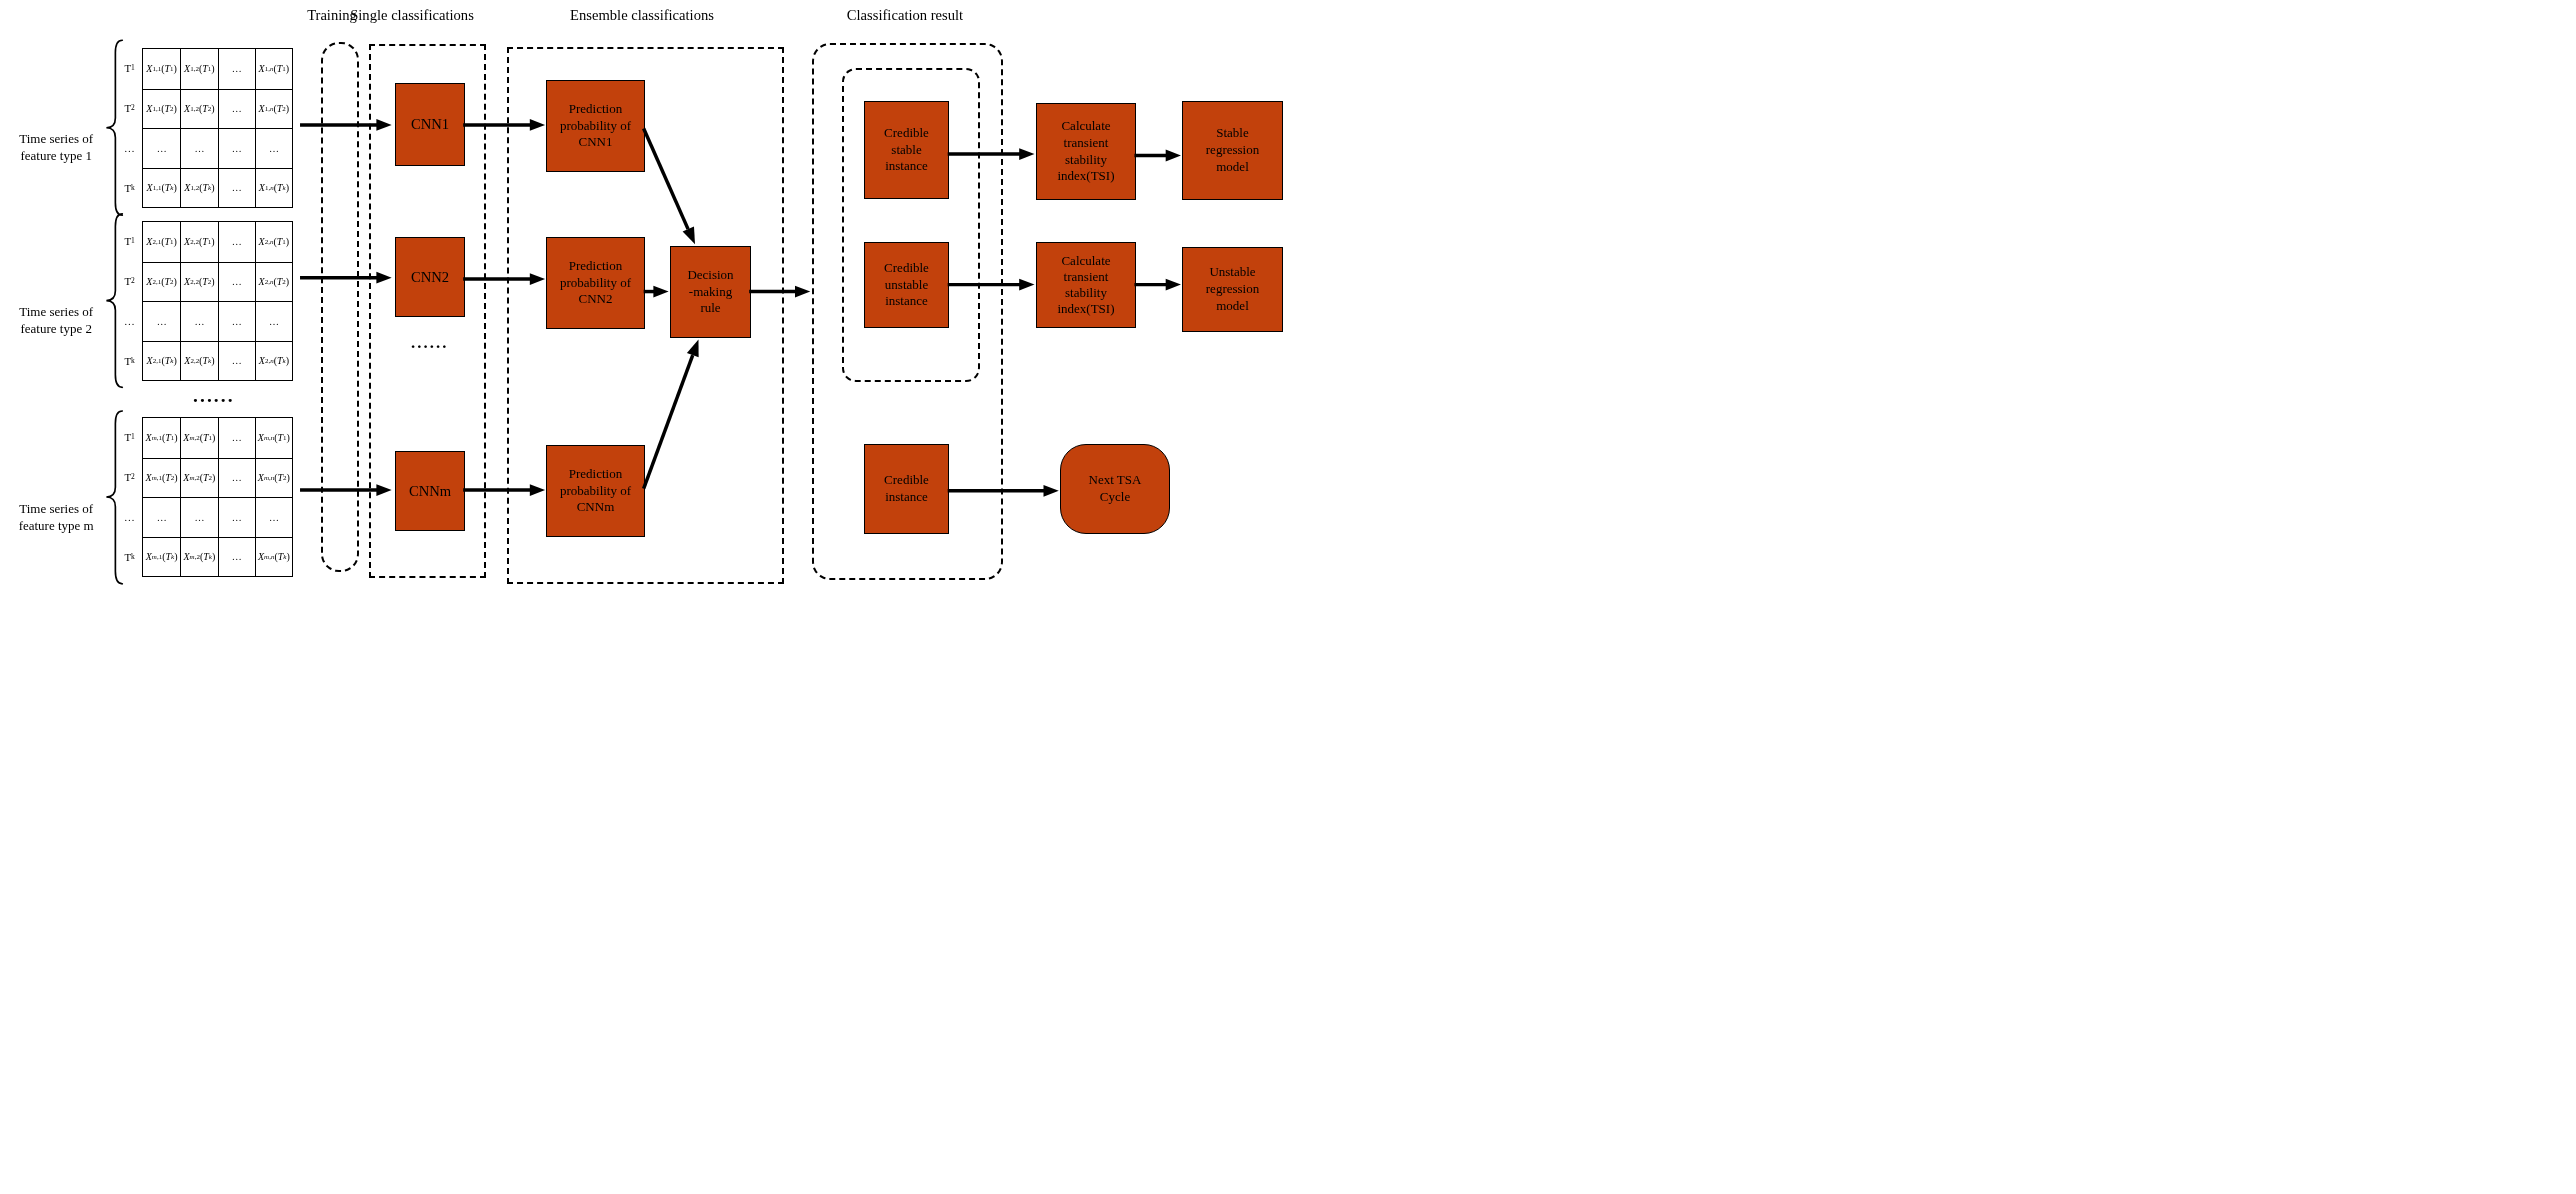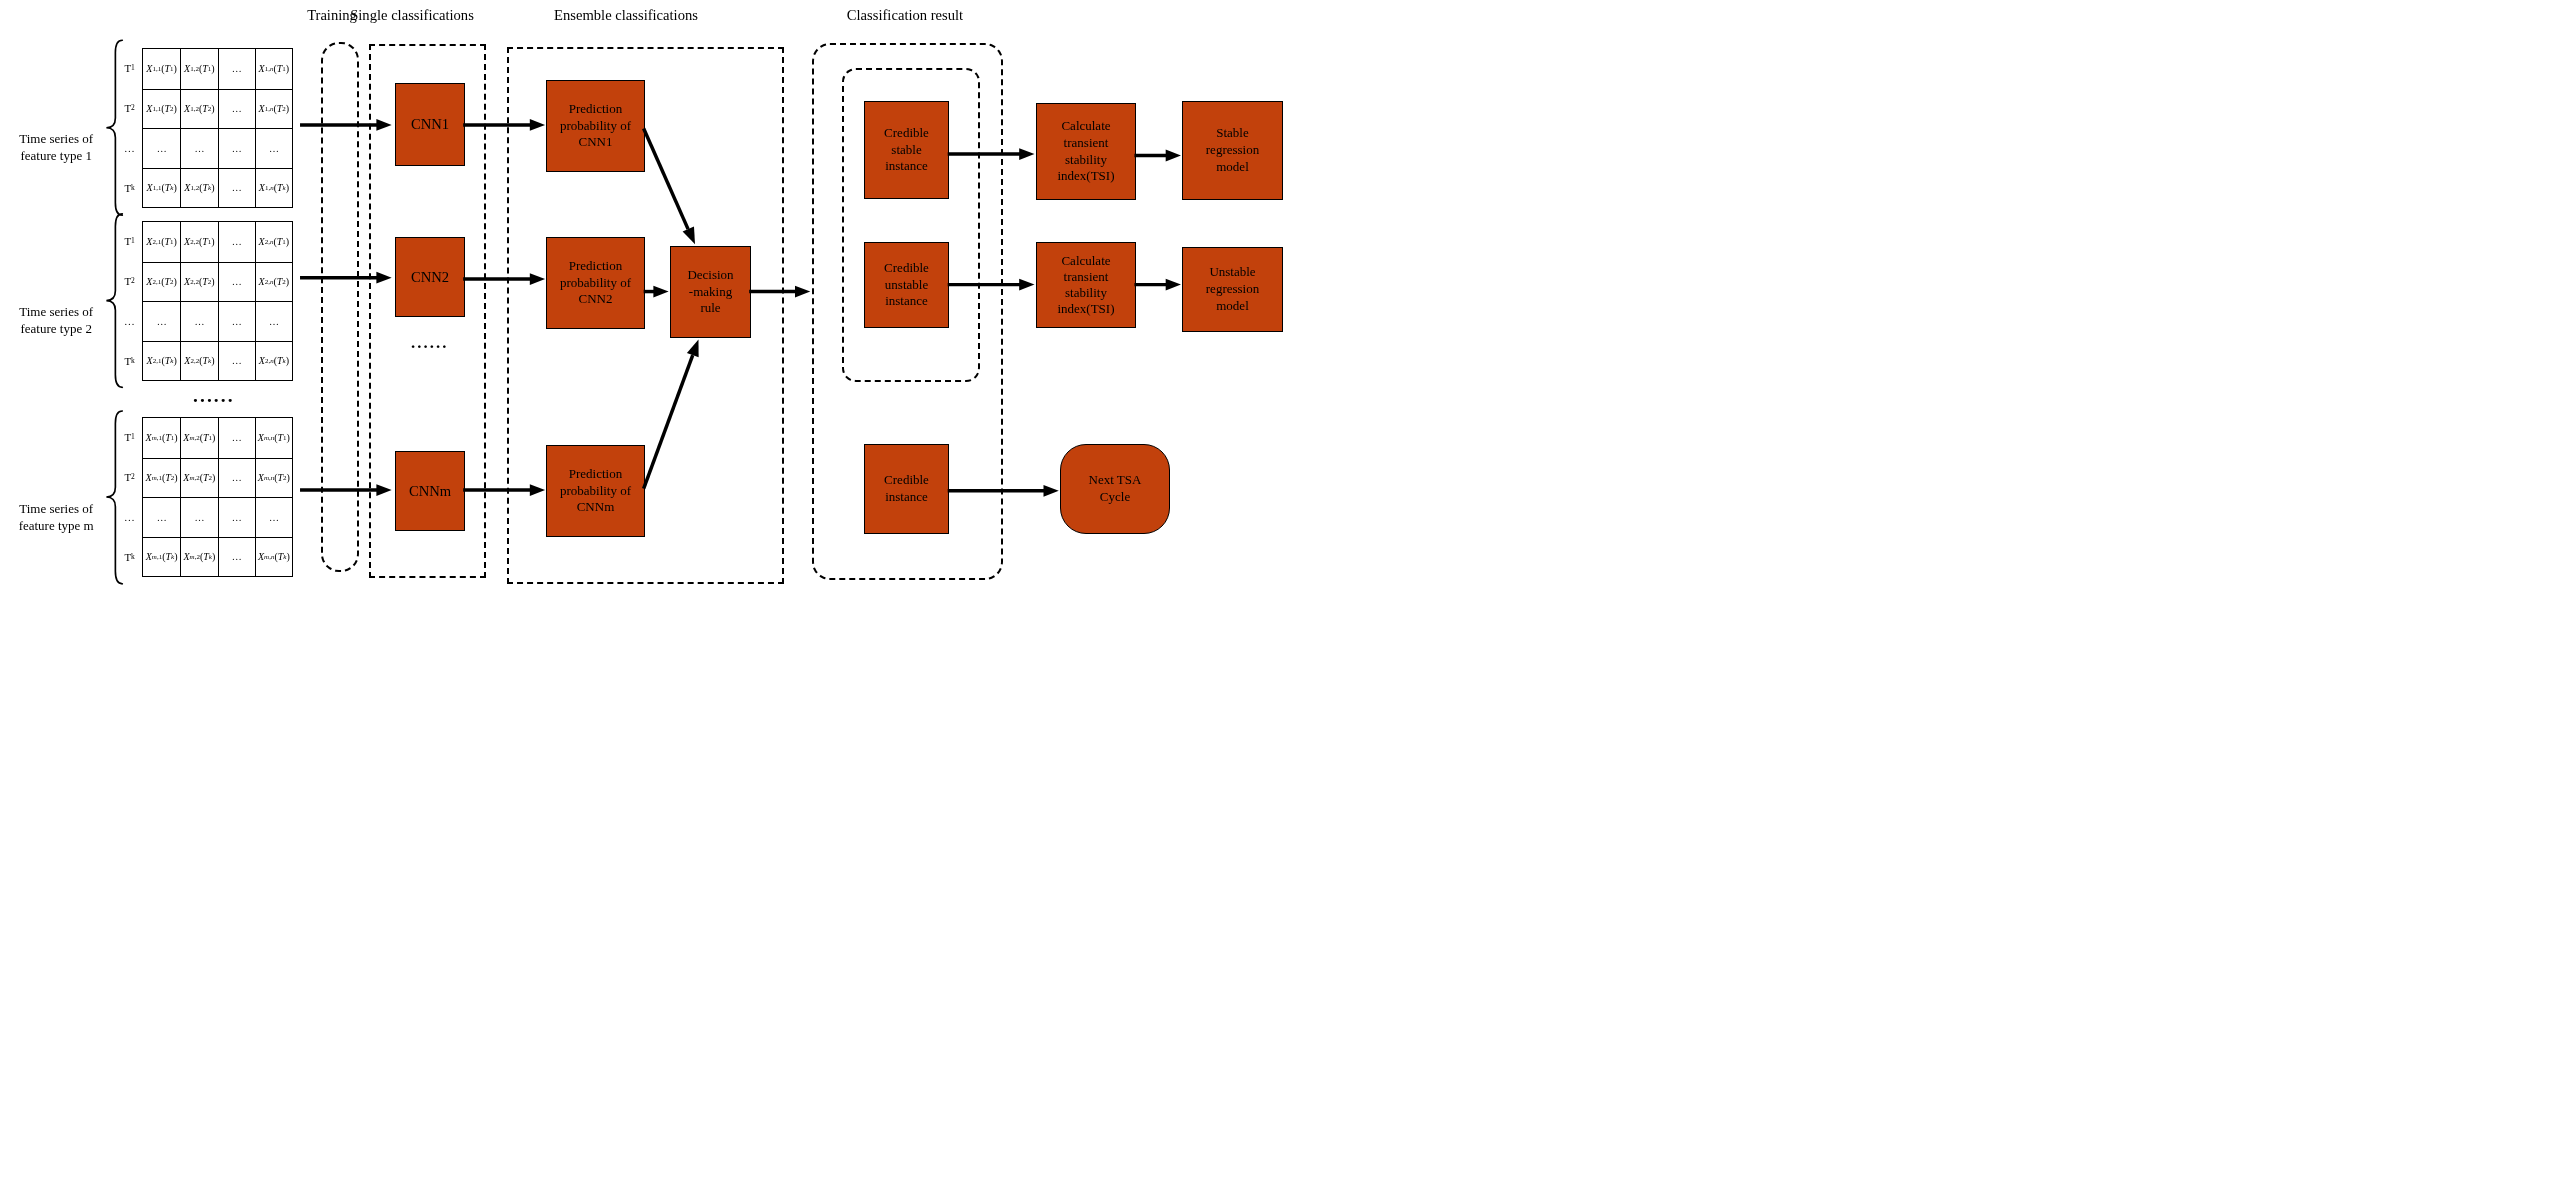--- a/index.html
+++ b/index.html
@@ -44,21 +44,21 @@
   .hd{fill:#000;stroke:none;}
   .brace{stroke:#000;stroke-width:2.4;fill:none;stroke-linecap:round;}
 </style>
 </head>
 <body>
 
 <div class="canvas">
 
   <div class="seclabel" style="left:332px;">Training</div>
   <div class="seclabel" style="left:412px;">Single classifications</div>
-  <div class="seclabel" style="left:626px;">Ensemble classifications</div>
+  <div class="seclabel" style="left:642px;">Ensemble classifications</div>
   <div class="seclabel" style="left:905px;">Classification result</div>
 
   <div class="dashedbox" style="left:321px;top:42px;width:34px;height:526px;border-radius:18px;"></div>
   <div class="dashedbox" style="left:369px;top:44px;width:113px;height:530px;"></div>
   <div class="dashedbox" style="left:507px;top:47px;width:273px;height:533px;"></div>
   <div class="dashedbox" style="left:812px;top:43px;width:187px;height:533px;border-radius:18px;"></div>
   <div class="dashedbox" style="left:842px;top:68px;width:134px;height:310px;border-radius:14px;"></div>
 
   <div class="caption" style="top:110px;">Time series of
 feature type 1</div>

